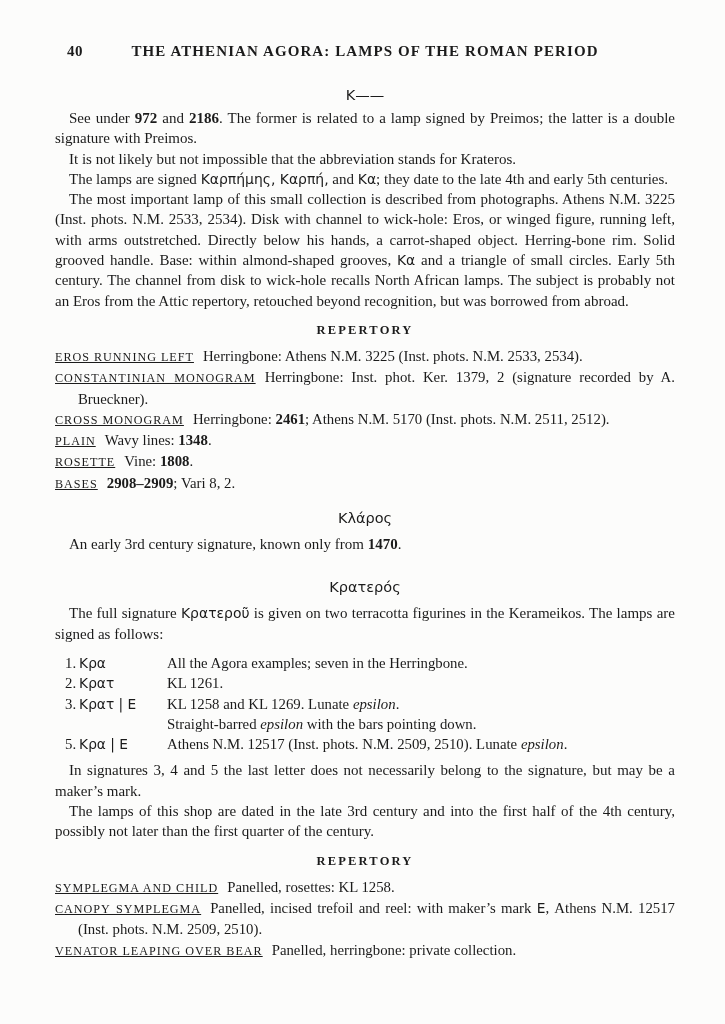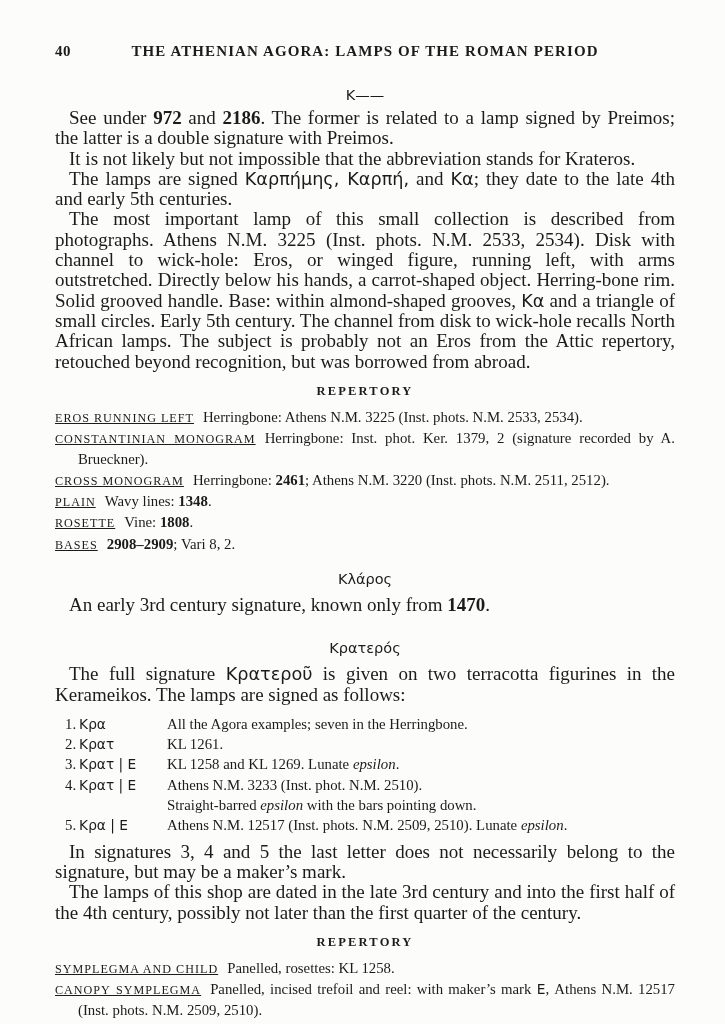--- a/index.html
+++ b/index.html
@@ -19,21 +19,21 @@
   }
   
   .running-head{
     position:relative;
     text-align:center;
     font-size:15px;
     line-height:19px;
     margin-bottom:25px;
   }
   .pagenum{
-    position:absolute;left:0;top:0;
+    position:absolute;left:12px;top:0;
     font-weight:bold;
     letter-spacing:.5px;
   }
   .running-title{letter-spacing:1.1px;font-weight:600;}
   
   .greek-head{
     font-family:"DejaVu Sans", sans-serif;
     font-weight:normal;
     font-size:14.5px;
     line-height:19px;
@@ -49,21 +49,21 @@
     font-size:12.5px;
     line-height:16px;
     font-weight:bold;
     letter-spacing:2.2px;
     text-align:center;
     margin:11px 0 8px;
   }
   
   .body{
     margin:0;
-    font-size:19px;
+    font-size:15px;
     line-height:20.3px;
     text-align:justify;
   }
   .indent{text-indent:14px;}
   
   .rep-entry{
     margin:0;
     font-size:14.8px;
     line-height:20.3px;
     text-align:justify;
@@ -110,21 +110,21 @@
   <h2 class="greek-head gh-k">Κ——</h2>
   <p class="body indent"><span>See under </span><span class="seg-b">972</span><span> and </span><span class="seg-b">2186</span><span>. The former is related to a lamp signed by Preimos; the latter is a double signature with Preimos.</span></p>
   <p class="body indent"><span>It is not likely but not impossible that the abbreviation stands for Krateros.</span></p>
 
   <p class="body indent"><span>The lamps are signed </span><span class="seg-g">Καρπήμης, Καρπή,</span><span> and </span><span class="seg-g">Κα</span><span>; they date to the late 4th and early 5th centuries.</span></p>
   <p class="body indent"><span>The most important lamp of this small collection is described from photographs. Athens N.M. 3225 (Inst. phots. N.M. 2533, 2534). Disk with channel to wick-hole: Eros, or winged figure, running left, with arms outstretched. Directly below his hands, a carrot-shaped object. Herring-bone rim. Solid grooved handle. Base: within almond-shaped grooves, </span><span class="seg-g">Κα</span><span> and a triangle of small circles. Early 5th century. The channel from disk to wick-hole recalls North African lamps. The subject is probably not an Eros from the Attic repertory, retouched beyond recognition, but was borrowed from abroad.</span></p>
 
   <h3 class="rep-head">REPERTORY</h3>
   <p class="rep-entry"><span class="seg-sc">EROS RUNNING LEFT</span><span>Herringbone: Athens N.M. 3225 (Inst. phots. N.M. 2533, 2534).</span></p>
   <p class="rep-entry"><span class="seg-sc">CONSTANTINIAN MONOGRAM</span><span>Herringbone: Inst. phot. Ker. 1379, 2 (signature recorded by A. Brueckner).</span></p>
-  <p class="rep-entry"><span class="seg-sc">CROSS MONOGRAM</span><span>Herringbone: </span><span class="seg-b">2461</span><span>; Athens N.M. 3220 (Inst. phots. N.M. 2511, 2512).</span></p>
+  <p class="rep-entry"><span class="seg-sc">CROSS MONOGRAM</span><span>Herringbone: </span><span class="seg-b">2461</span><span>; Athens N.M. 5170 (Inst. phots. N.M. 2511, 2512).</span></p>
   <p class="rep-entry"><span class="seg-sc">PLAIN</span><span>Wavy lines: </span><span class="seg-b">1348</span><span>.</span></p>
   <p class="rep-entry"><span class="seg-sc">ROSETTE</span><span>Vine: </span><span class="seg-b">1808</span><span>.</span></p>
   <p class="rep-entry"><span class="seg-sc">BASES</span><span class="seg-b">2908–2909</span><span>; Vari 8, 2.</span></p>
 
   <h2 class="greek-head gh-klaros">Κλάρος</h2>
   <p class="body indent"><span>An early 3rd century signature, known only from </span><span class="seg-b">1470</span><span>.</span></p>
 
   <h2 class="greek-head gh-krateros">Κρατερός</h2>
   <p class="body indent"><span>The full signature </span><span class="seg-g">Κρατεροῦ</span><span> is given on two terracotta figurines in the Kerameikos. The lamps are signed as follows:</span></p>
 
@@ -135,24 +135,20 @@
     </div>
     <div class="sig-row">
       <span class="sig-label"><span class="sig-num">2.</span><span class="sig-greek">Κρατ</span></span>
       <span class="sig-desc"><span>KL 1261.</span></span>
     </div>
     <div class="sig-row">
       <span class="sig-label"><span class="sig-num">3.</span><span class="sig-greek">Κρατ | Ε</span></span>
       <span class="sig-desc"><span>KL 1258 and KL 1269. Lunate </span><span class="seg-i">epsilon</span><span>.</span></span>
     </div>
     <div class="sig-row">
-      <span class="sig-label"><span class="sig-num">4.</span><span class="sig-greek">Κρατ | Ε</span></span>
-      <span class="sig-desc"><span>Athens N.M. 3233 (Inst. phot. N.M. 2510).</span></span>
-    </div>
-    <div class="sig-row">
       <span class="sig-label"></span>
       <span class="sig-desc"><span>Straight-barred </span><span class="seg-i">epsilon</span><span> with the bars pointing down.</span></span>
     </div>
     <div class="sig-row">
       <span class="sig-label"><span class="sig-num">5.</span><span class="sig-greek">Κρα | Ε</span></span>
       <span class="sig-desc"><span>Athens N.M. 12517 (Inst. phots. N.M. 2509, 2510). Lunate </span><span class="seg-i">epsilon</span><span>.</span></span>
     </div>
   </div>
 
   <p class="body indent"><span>In signatures 3, 4 and 5 the last letter does not necessarily belong to the signature, but may be a maker’s mark.</span></p>

